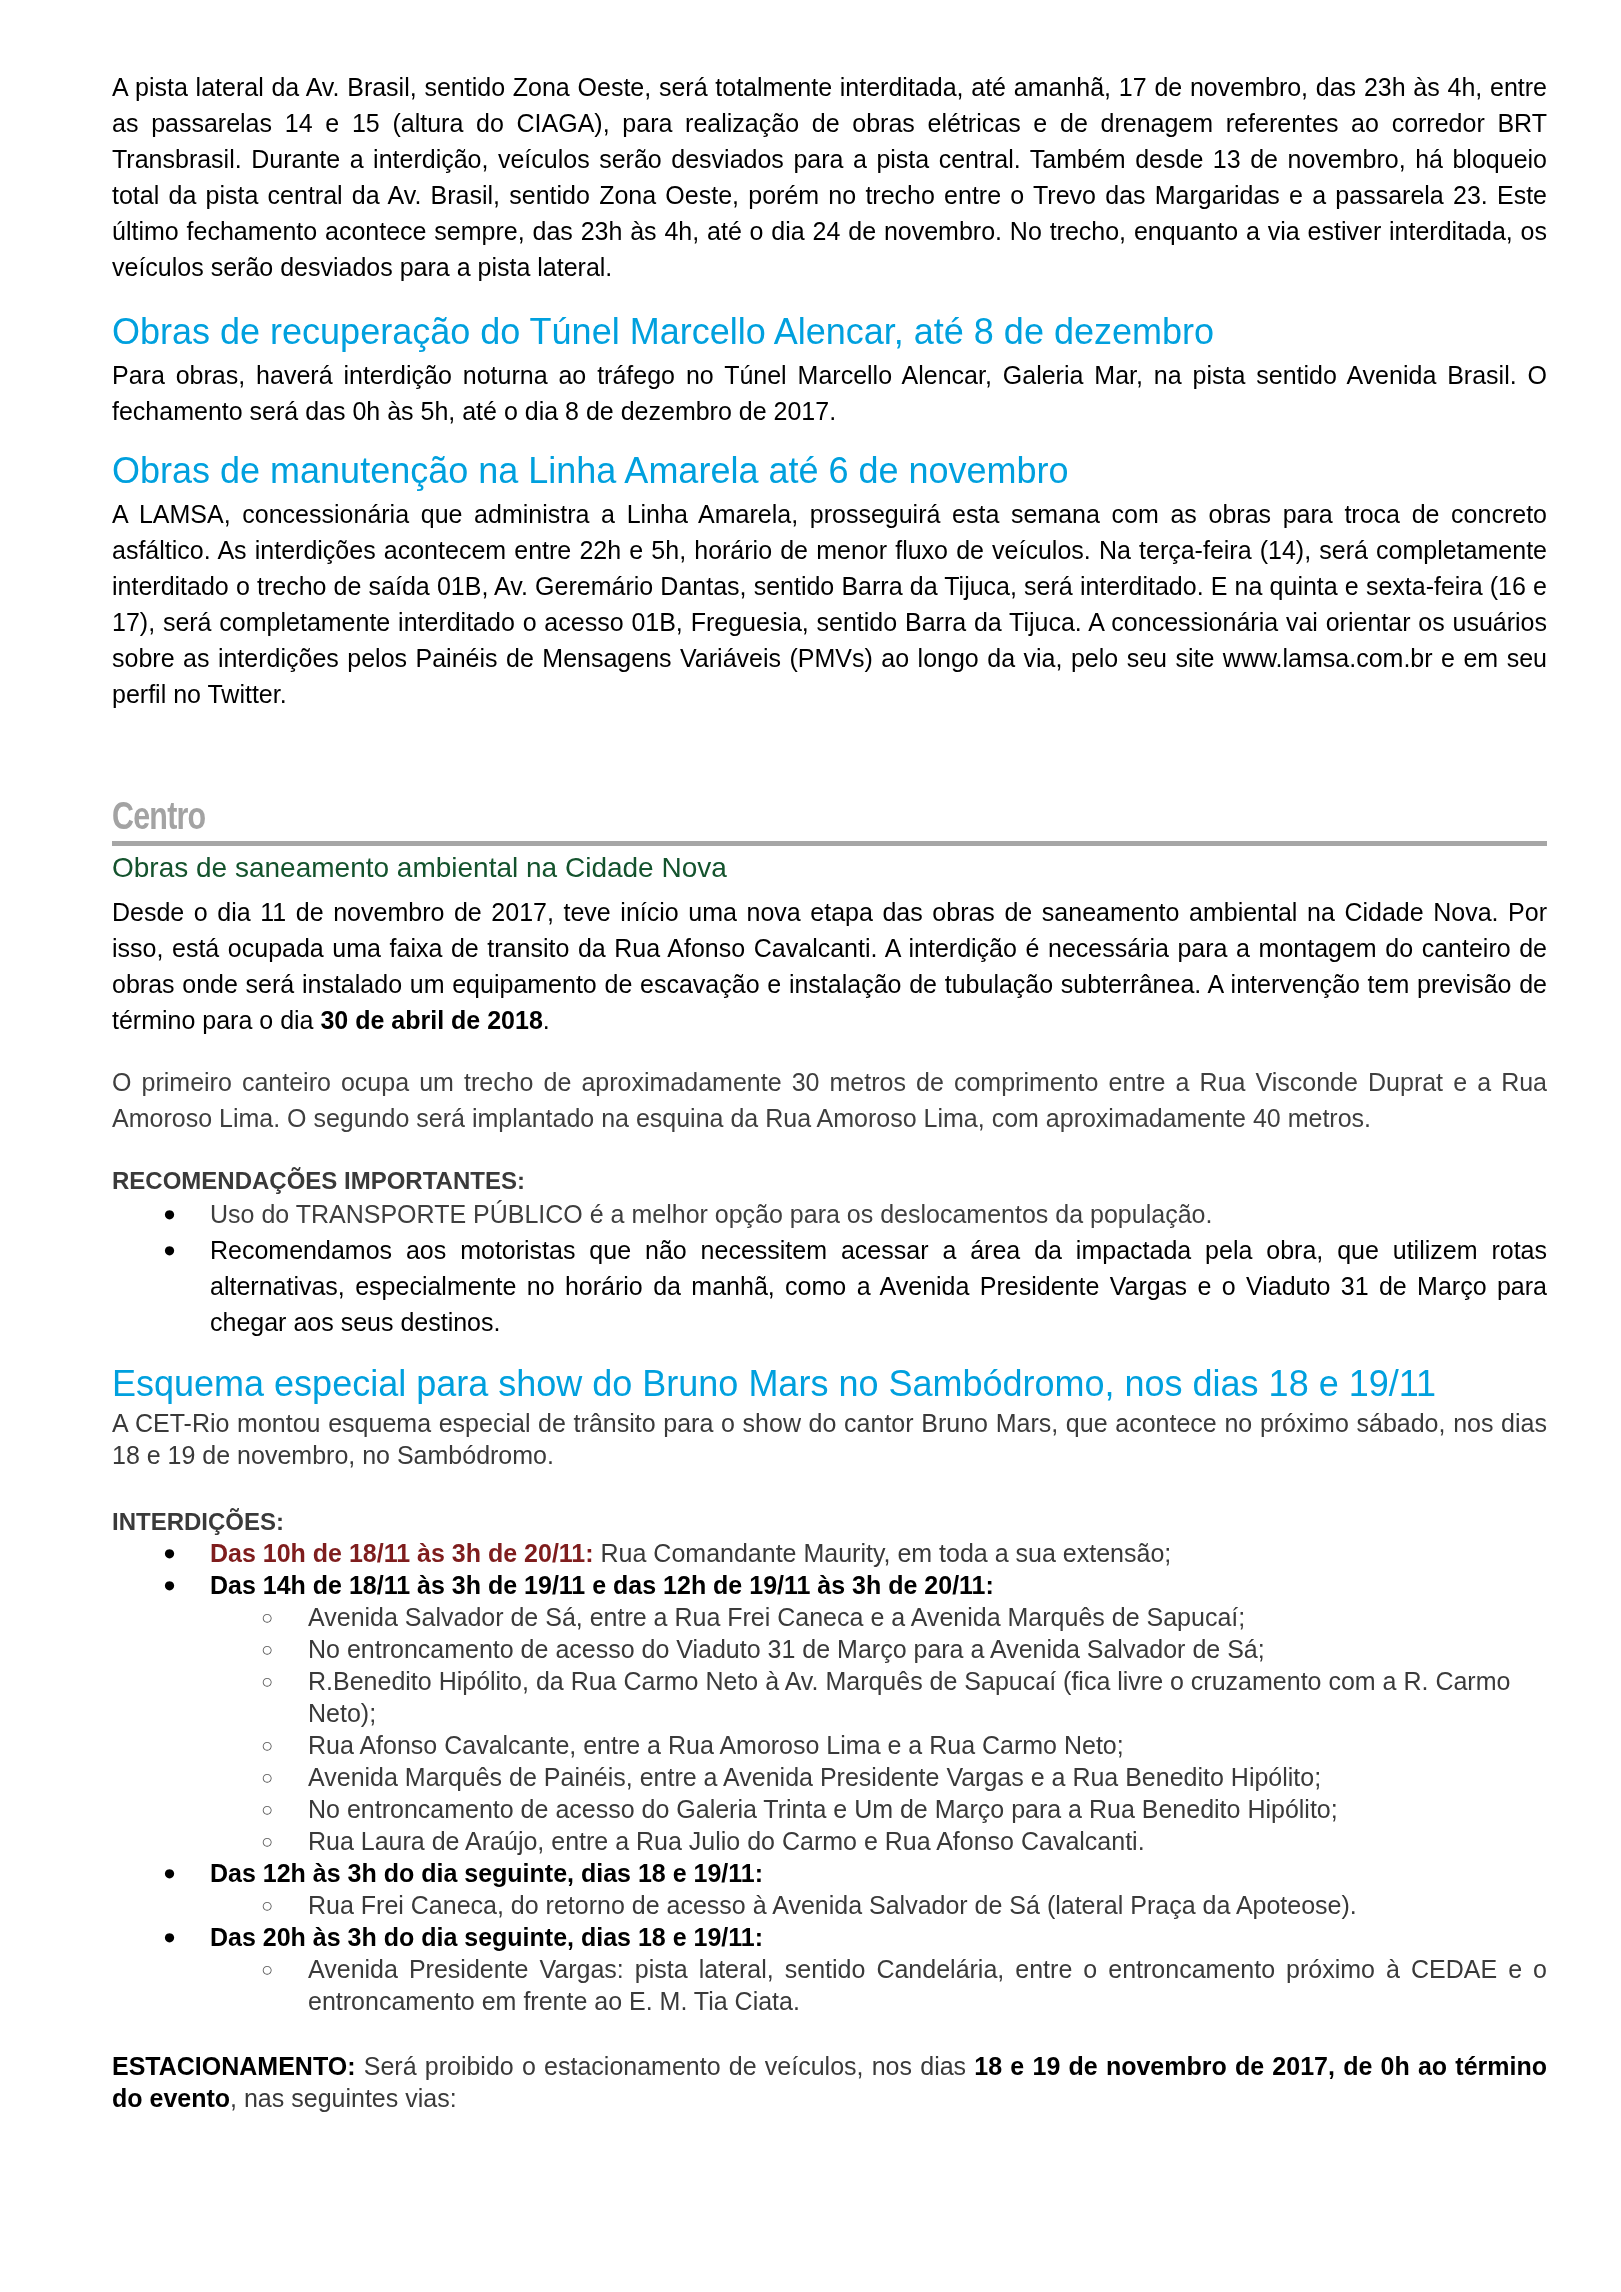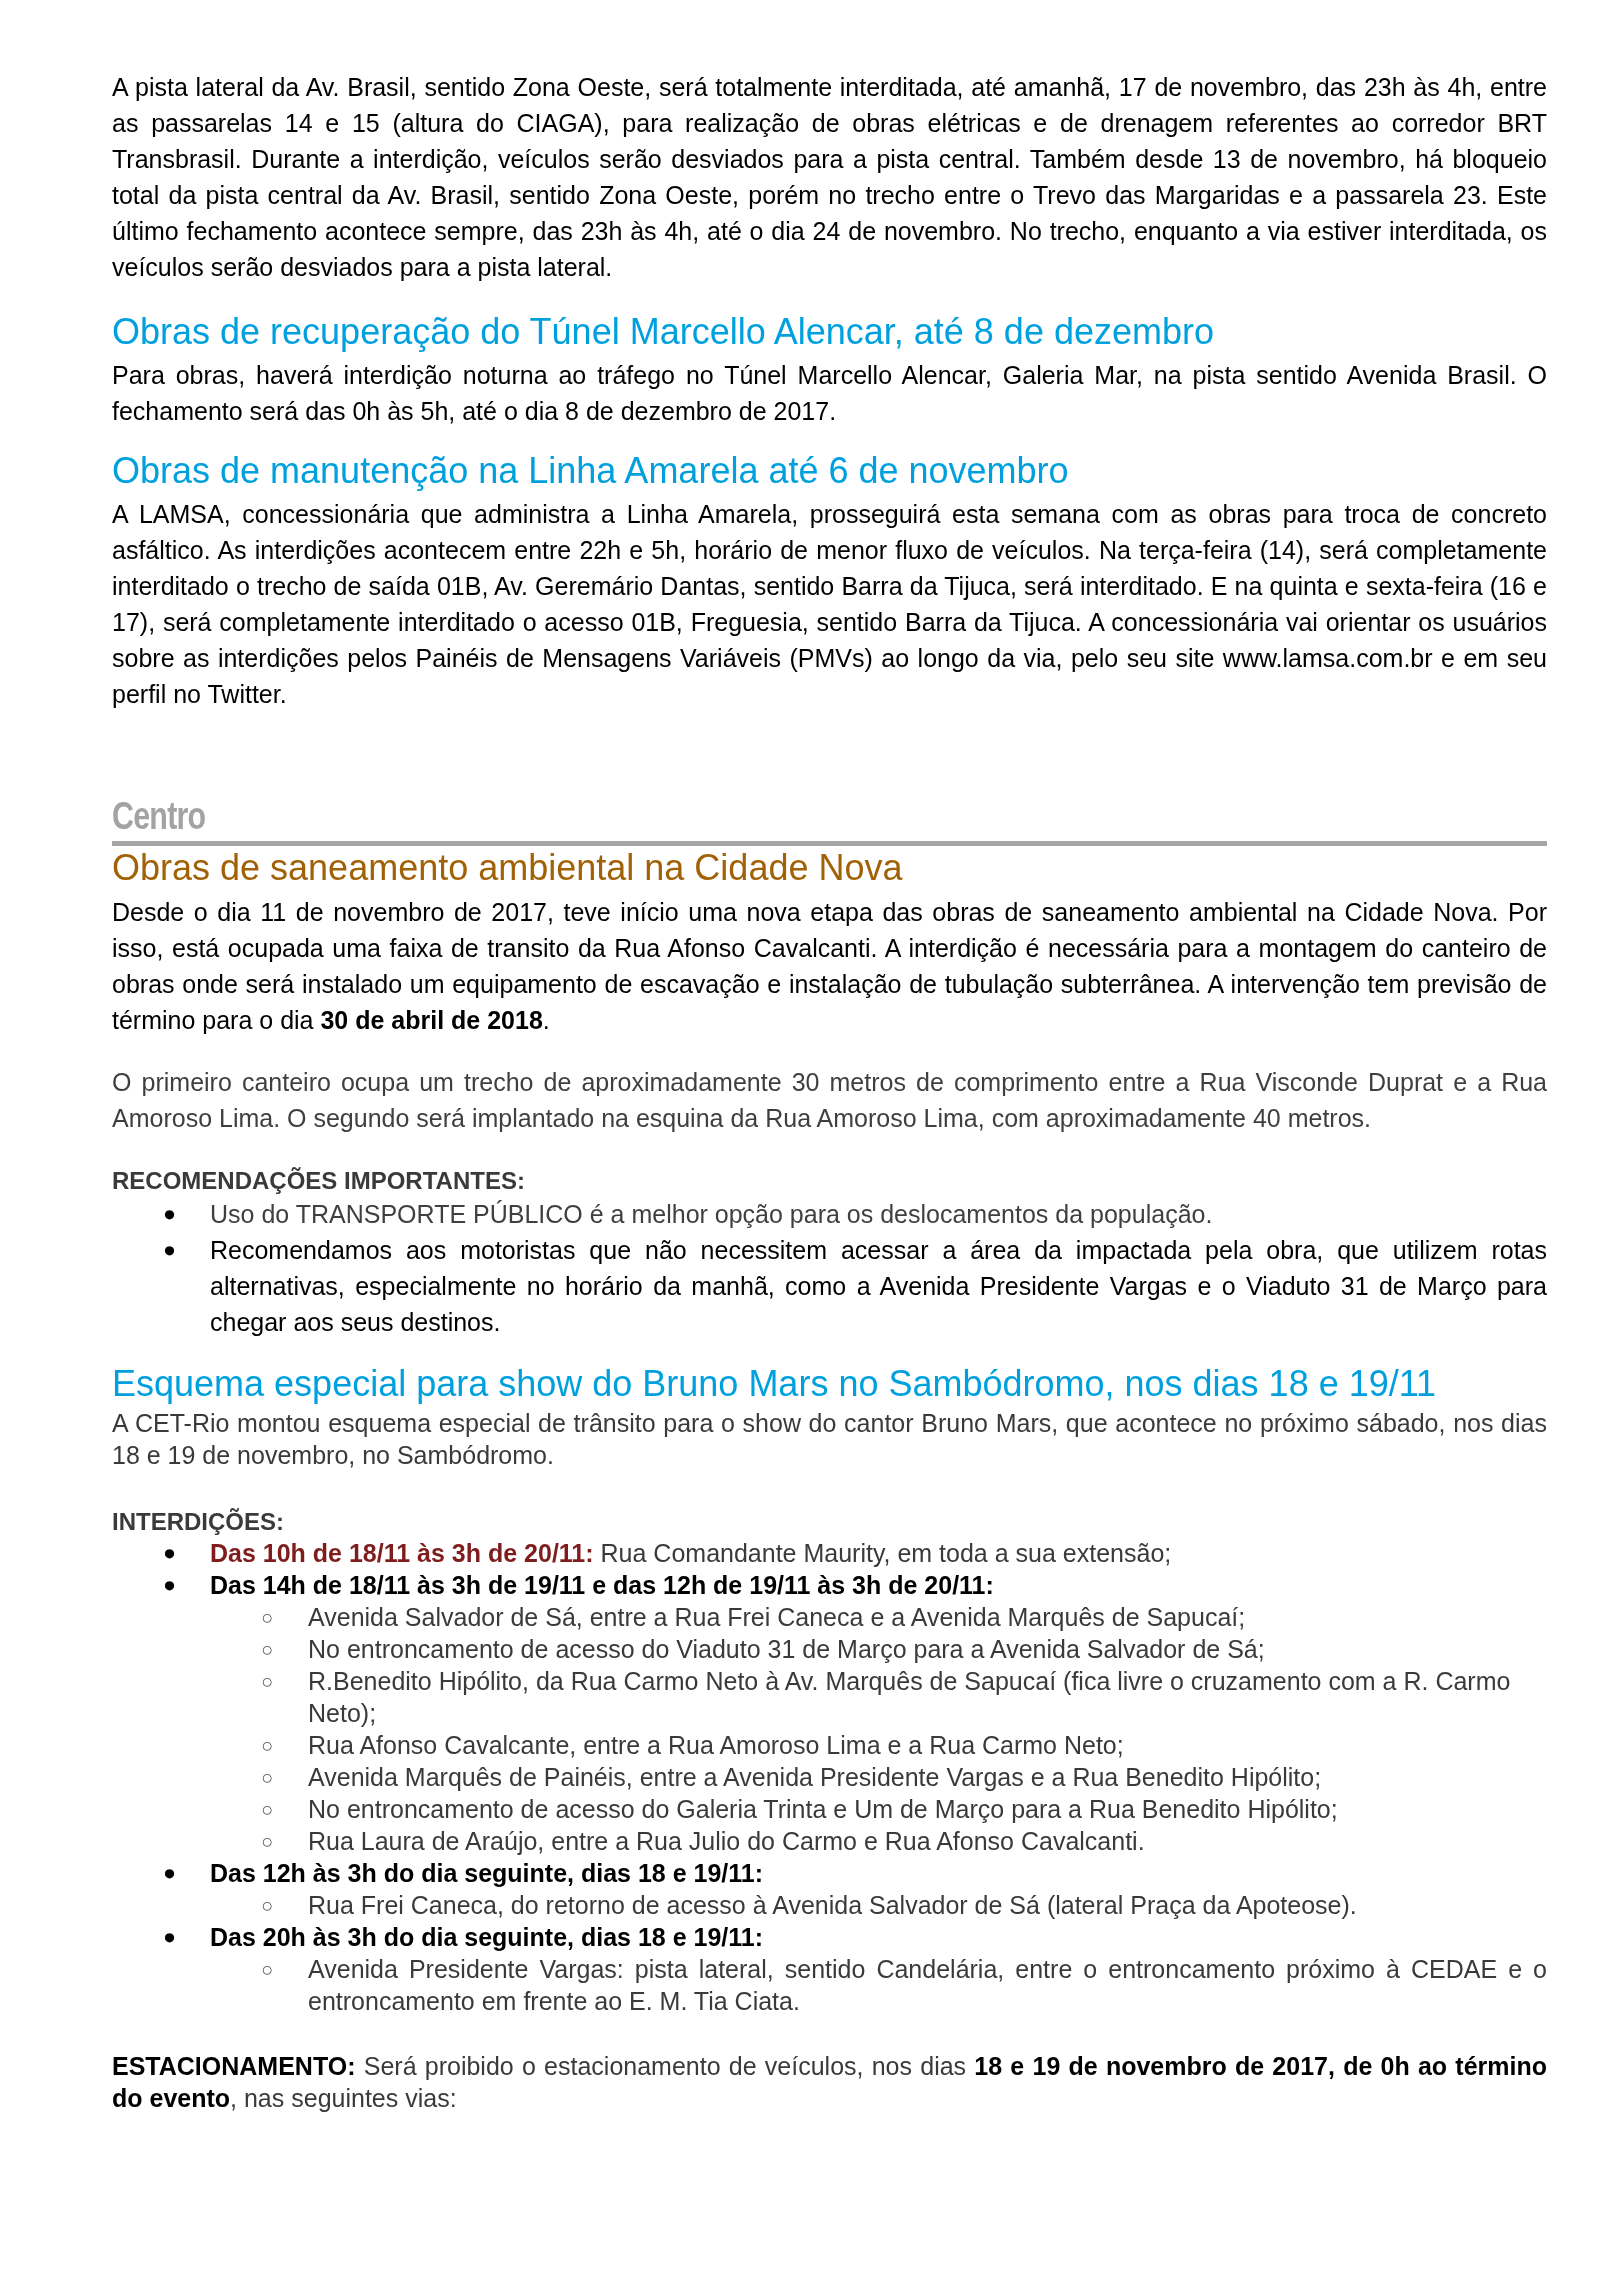--- a/index.html
+++ b/index.html
@@ -12,21 +12,21 @@
     .body-text {
       font-size: 25px; line-height: 36px; text-align: justify; color: #000;
     }
     .gray-text { color: #3a3a3a; }
     .calibri { font-family: "Liberation Sans", sans-serif; color: #3f3f3f; }
     .h-blue {
       color: #00a0de; font-size: 36px; line-height: 43px; margin: 0;
       font-weight: normal; white-space: nowrap;
     }
     .h-red {
-      color: #a16207; font-size: 36px; line-height: 43px; margin: 0;
+      color: #14532d; font-size: 28px; line-height: 43px; margin: 0;
       font-weight: normal; white-space: nowrap;
     }
     .section-title {
       font-family: "Liberation Sans", sans-serif; font-weight: bold;
       color: #a3a3a3; font-size: 39px; line-height: 39px;
       transform: scaleX(0.78); transform-origin: left center; letter-spacing: -1px;
     }
     .section-rule {
       height: 4.9px; background: #a6a6a6; margin-top: 5.9px; width: 1435px;
     }

